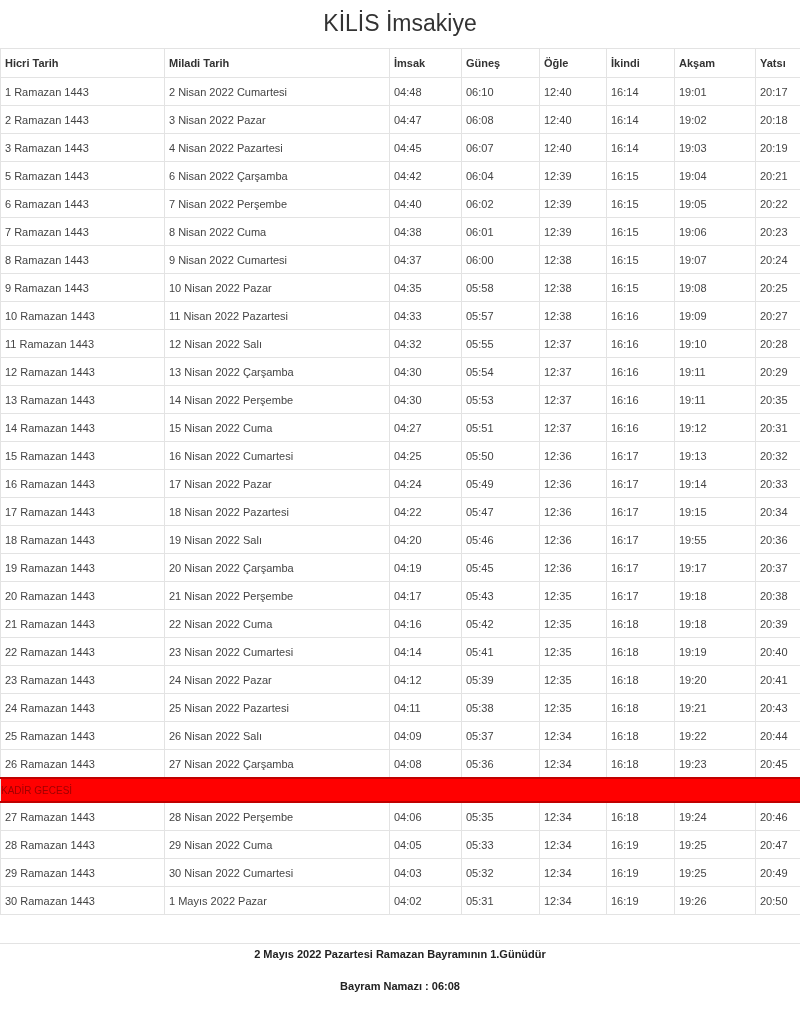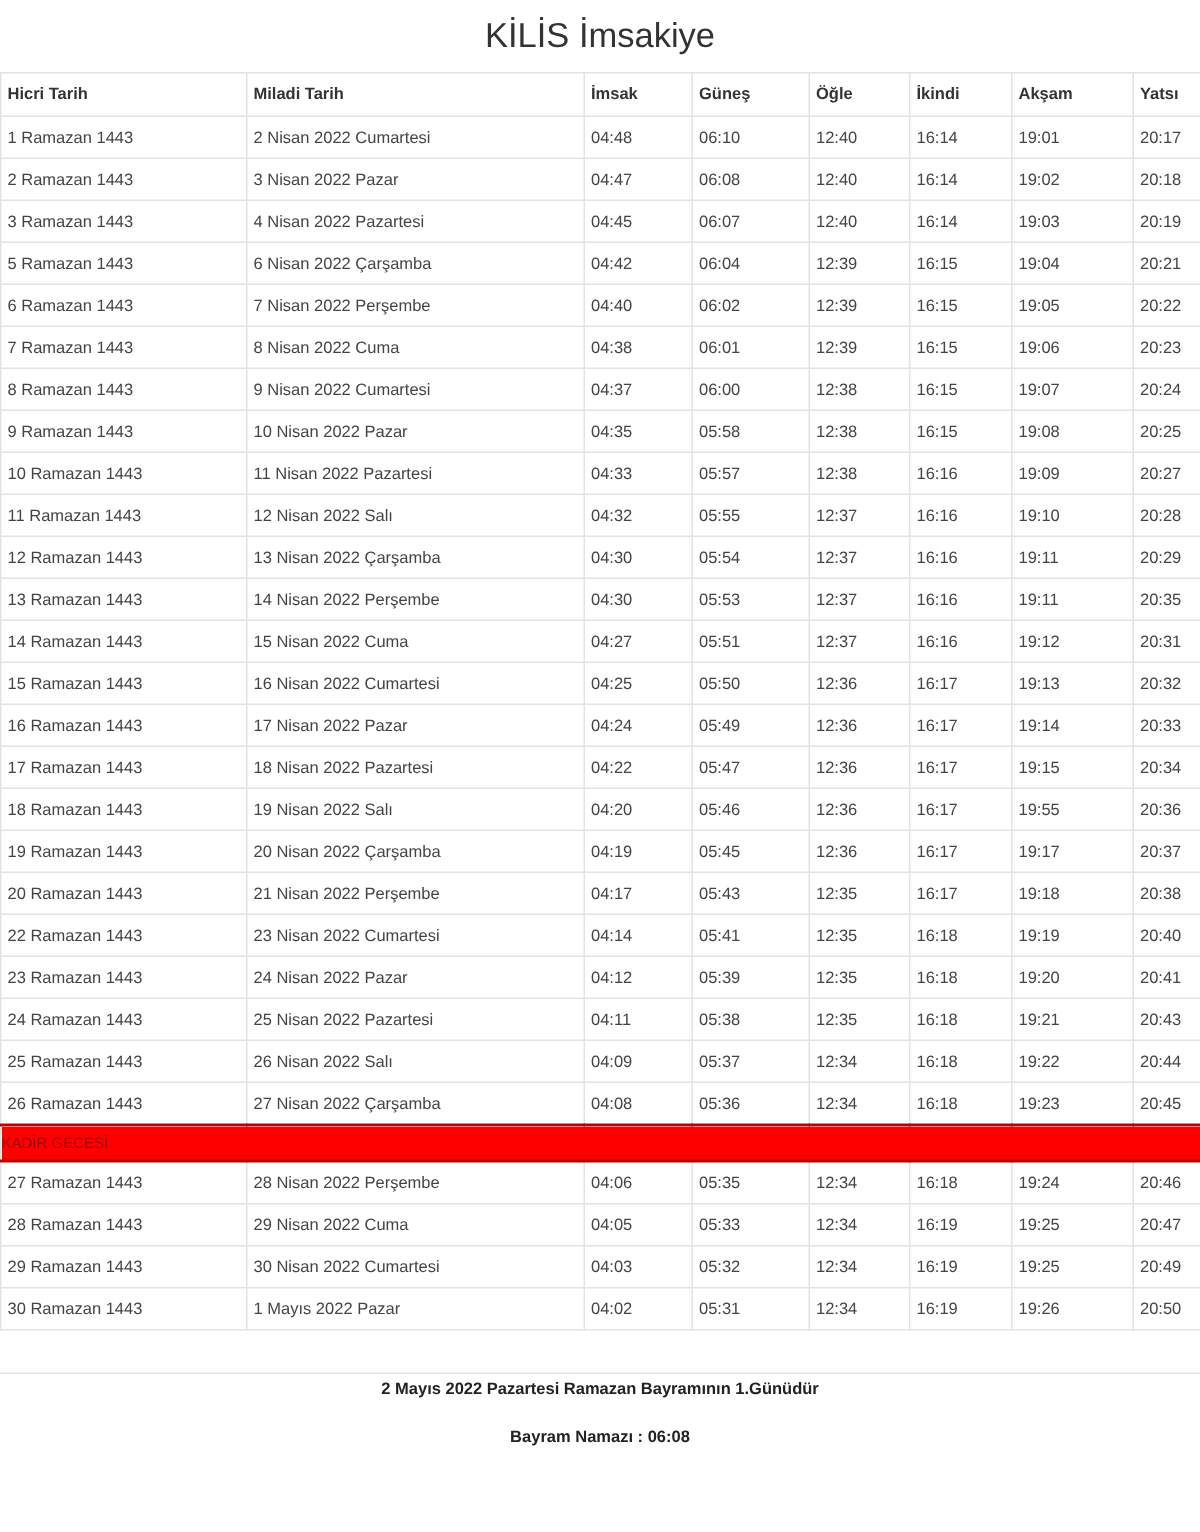--- a/index.html
+++ b/index.html
@@ -230,20 +230,30 @@
         <td>20 Ramazan 1443</td>
         <td>21 Nisan 2022 Perşembe</td>
         <td>04:17</td>
         <td>05:43</td>
         <td>12:35</td>
         <td>16:17</td>
         <td>19:18</td>
         <td>20:38</td>
       </tr>
       <tr>
+        <td>21 Ramazan 1443</td>
+        <td>22 Nisan 2022 Cuma</td>
+        <td>04:16</td>
+        <td>05:42</td>
+        <td>12:35</td>
+        <td>16:18</td>
+        <td>19:18</td>
+        <td>20:39</td>
+      </tr>
+      <tr>
         <td>22 Ramazan 1443</td>
         <td>23 Nisan 2022 Cumartesi</td>
         <td>04:14</td>
         <td>05:41</td>
         <td>12:35</td>
         <td>16:18</td>
         <td>19:19</td>
         <td>20:40</td>
       </tr>
       <tr>

